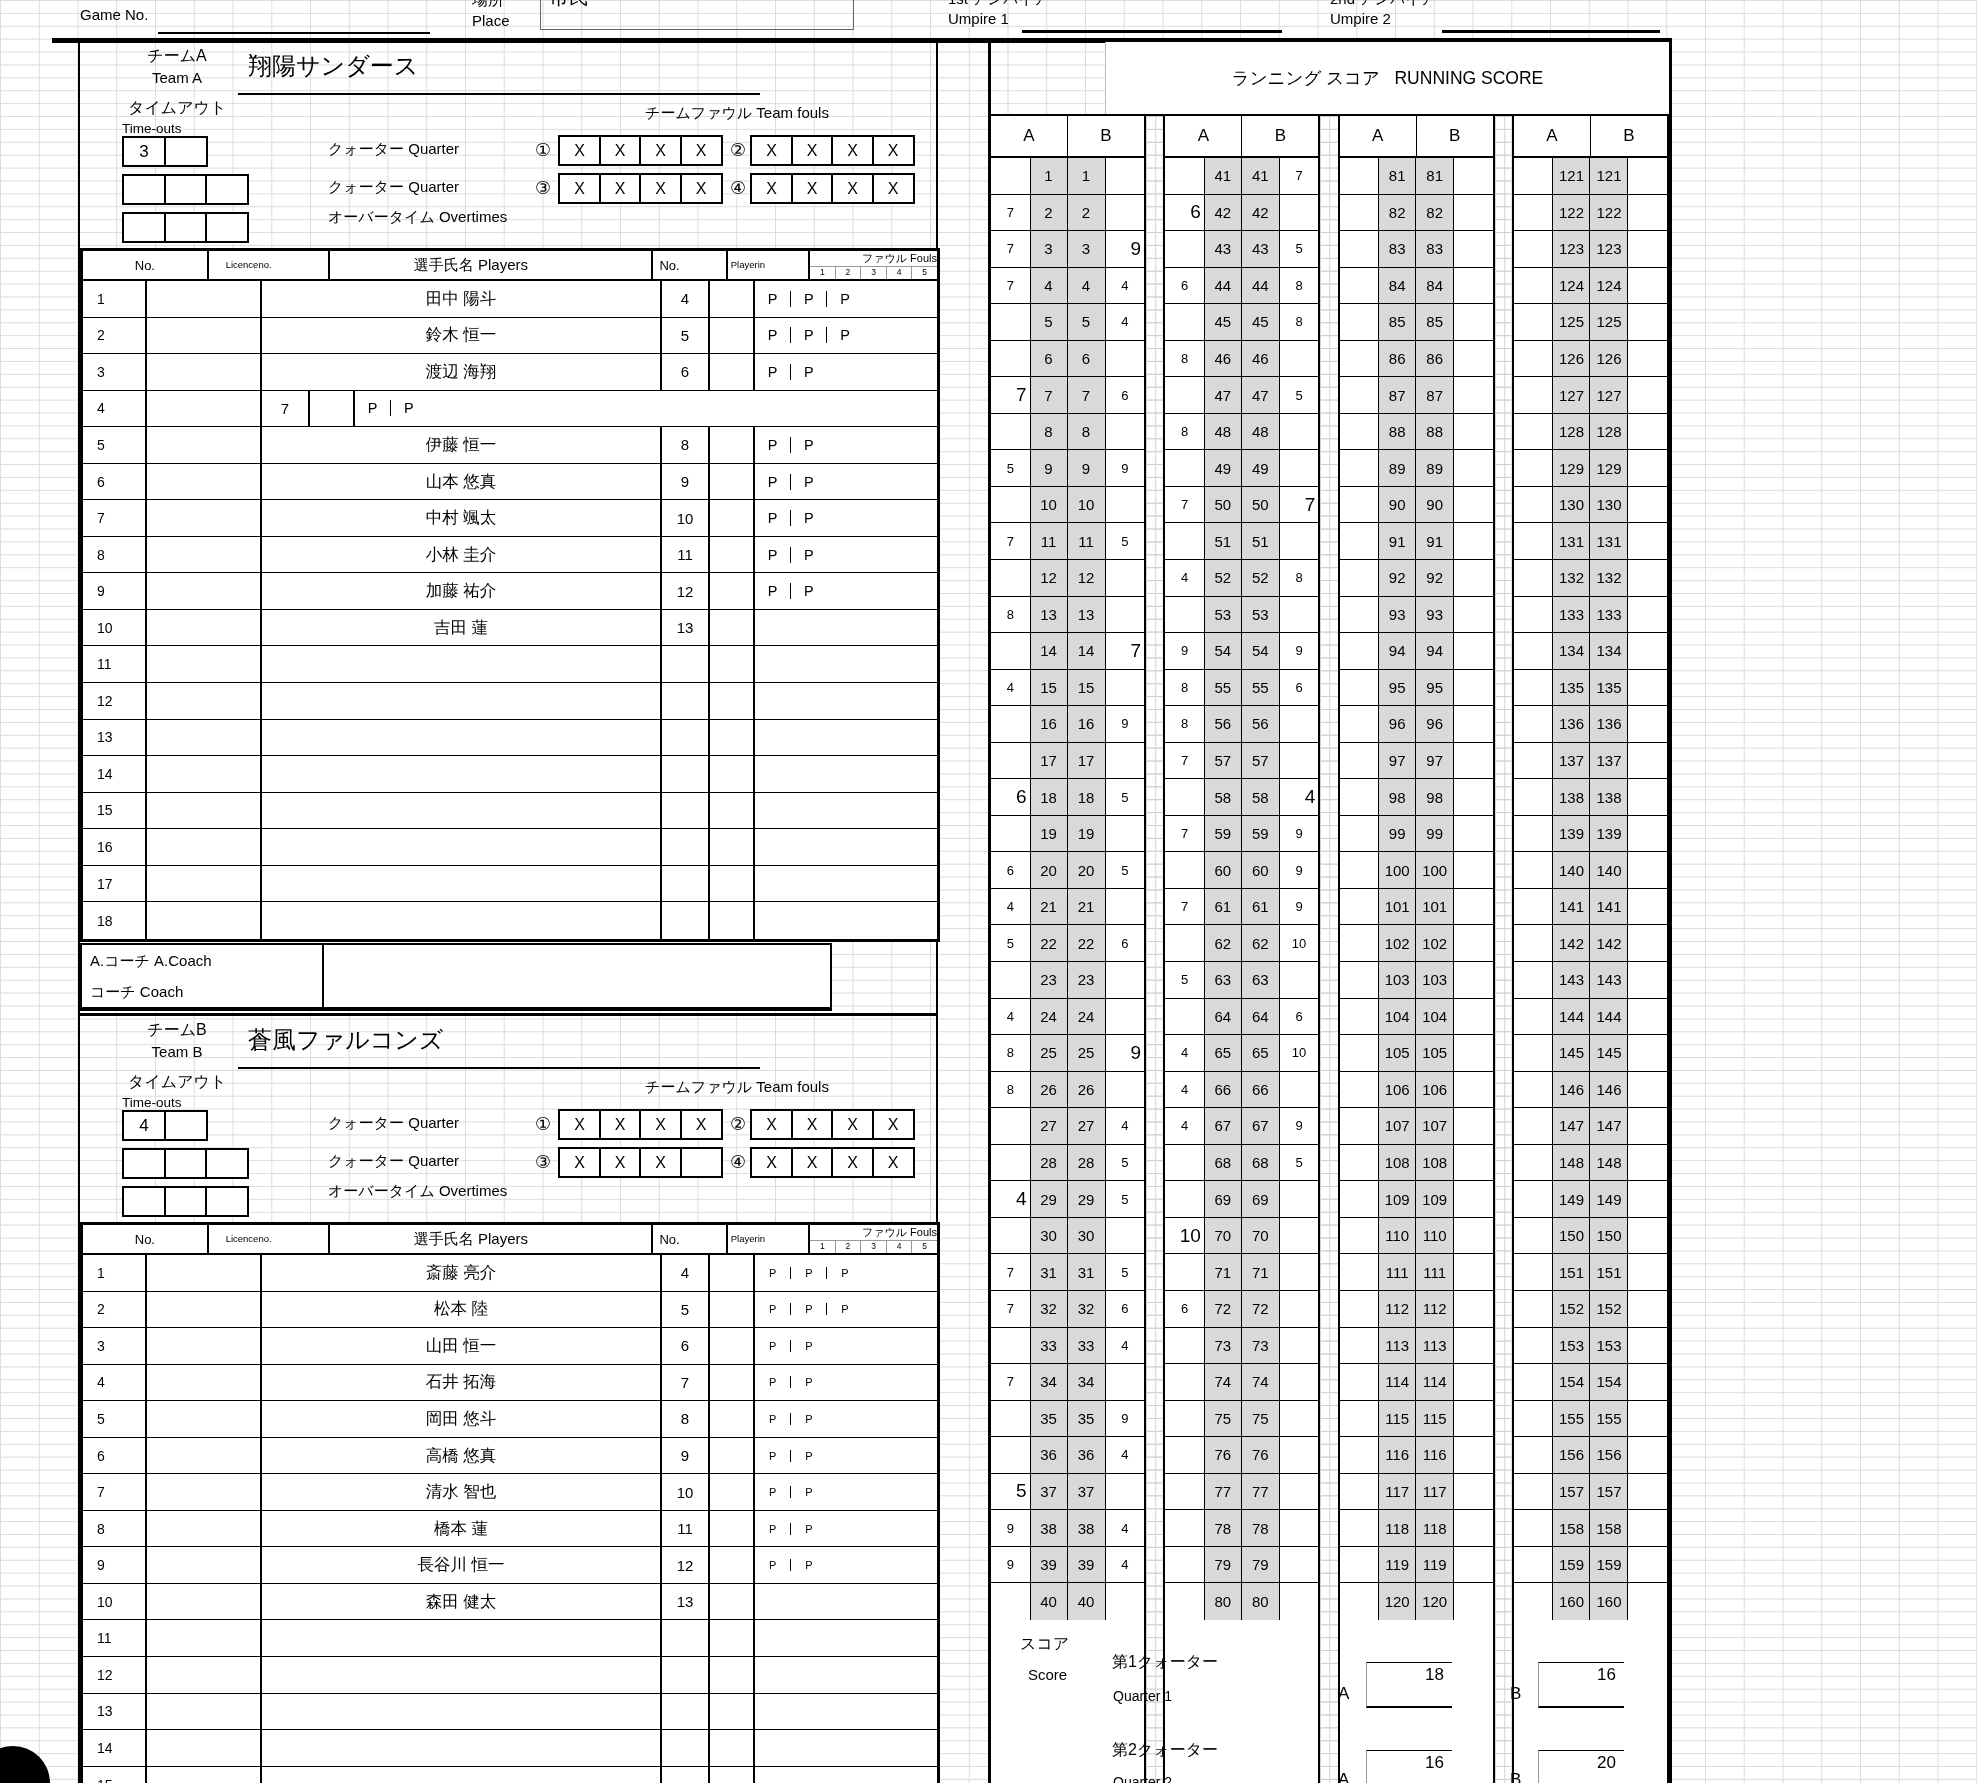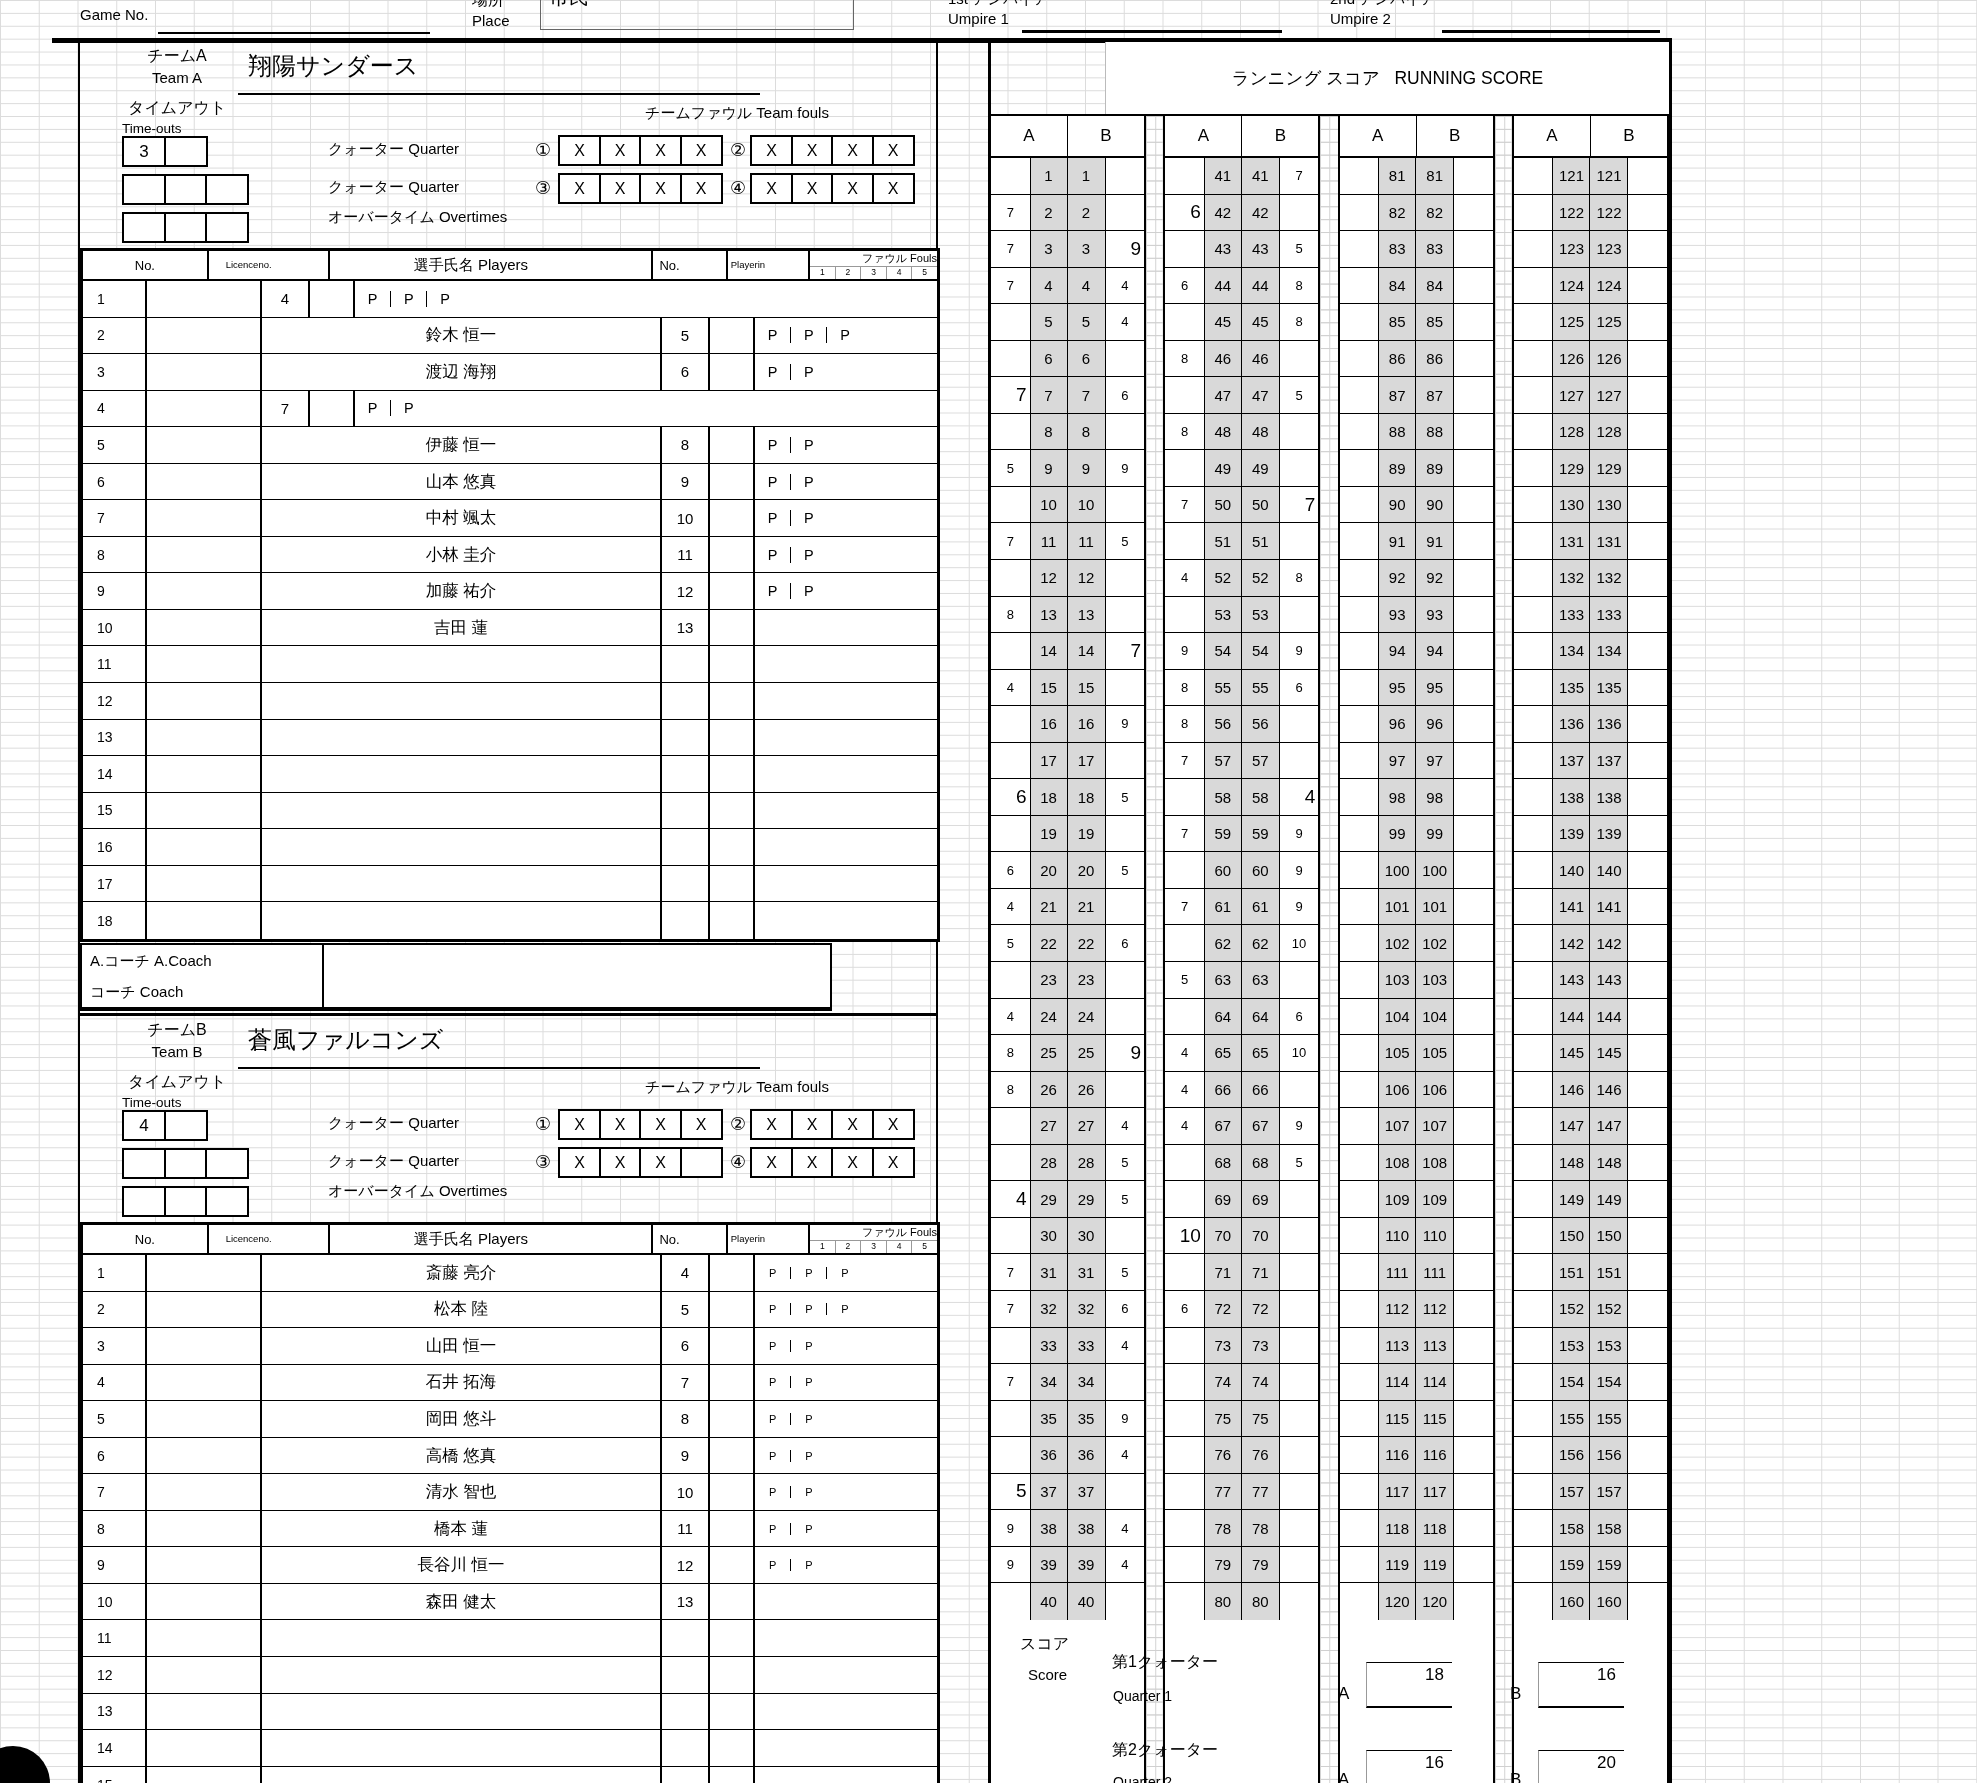--- a/index.html
+++ b/index.html
@@ -205,20 +205,21 @@
               <div>3</div>
               <div>4</div>
               <div>5</div>
             </div>
         </div>
       </div>
       <div class="p-body">
           <div class="p-row">
             <div class="pr-no">1</div>
             <div class="pr-lic"></div>
+            <div class="pr-name">田中 陽斗</div>
             <div class="pr-no2">4</div>
             <div class="pr-in"></div>
             <div class="pr-fouls">
               <div>P</div>
               <div>P</div>
               <div>P</div>
               <div></div>
               <div></div>
             </div>
           </div>

